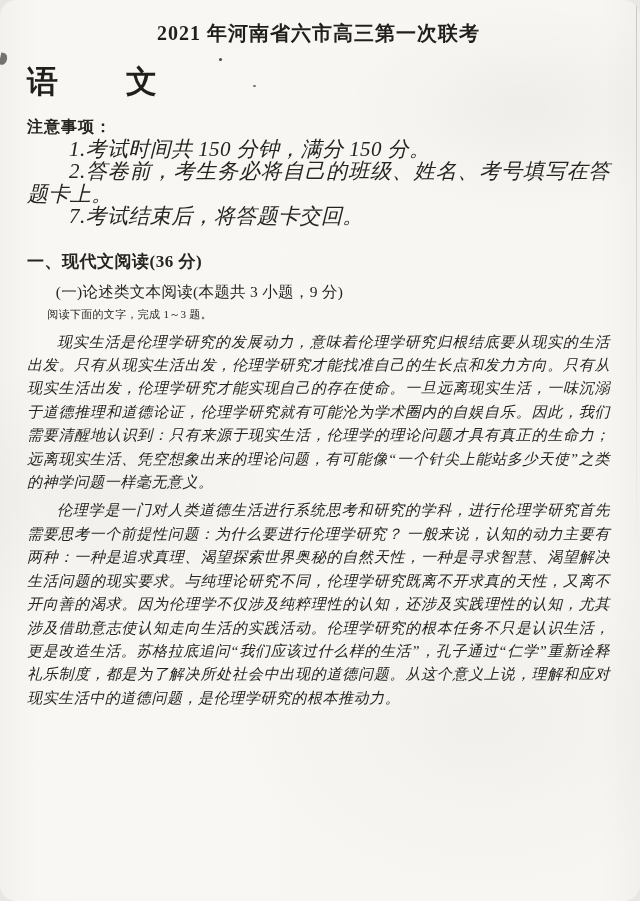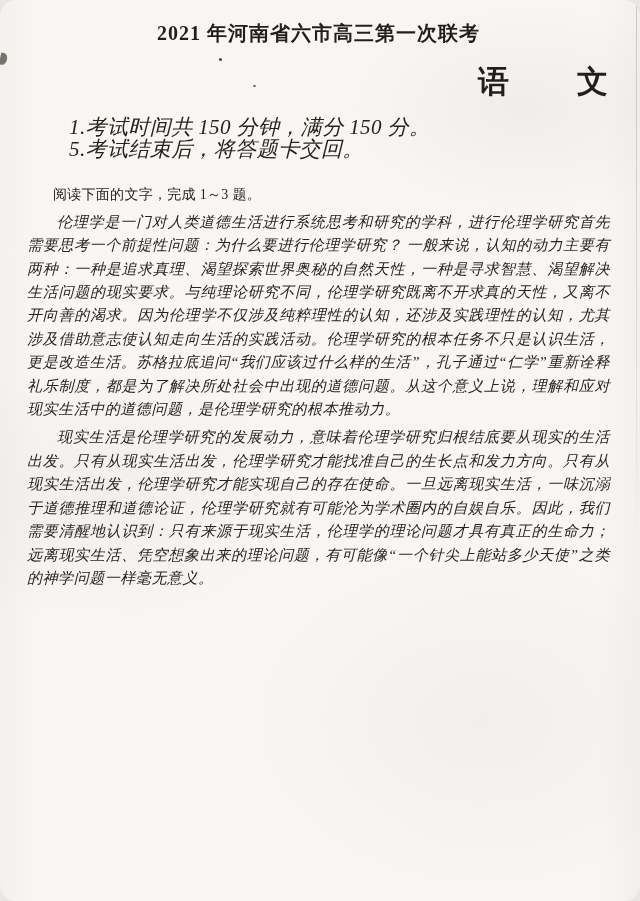--- a/index.html
+++ b/index.html
@@ -24,21 +24,21 @@
 
   .exam-title {
     text-align: center;
     font-size: 20px;
     font-weight: bold;
     letter-spacing: 1px;
     color: #211f1b;
   }
   .exam-subject {
     margin-top: 14px;
-    text-align: right;
+    text-align: left;
     font-size: 31px;
     font-weight: bold;
     letter-spacing: 2px;
     color: #211f1b;
     white-space: pre;
   }
 
   .notice { margin-top: 13px; }
   .notice-heading {
     font-size: 16px;
@@ -63,21 +63,21 @@
     letter-spacing: 0.5px;
   }
   .section-sub {
     margin-top: 6px;
     font-size: 15.5px;
     line-height: 23px;
     text-indent: 1.85em;
     letter-spacing: 0.3px;
   }
   .section-instruction {
-    font-size: 14px;
+    font-size: 11px;
     line-height: 23px;
     text-indent: 1.85em;
     letter-spacing: 0.3px;
   }
 
   .passage { margin-top: 5px; }
   .passage p {
     font-size: 15px;
     line-height: 23.4px;
     text-indent: 2em;
@@ -123,27 +123,31 @@
   <div class="artifact-dot-1"></div>
   <div class="artifact-dot-2"></div>
 
   <div class="content">
 
     <div class="exam-title">2021 年河南省六市高三第一次联考</div>
 
     <div class="exam-subject">语　　文</div>
 
     <div class="notice">
+      <div class="notice-heading">注意事项：</div>
       <p class="notice-item">1.考试时间共 150 分钟，满分 150 分。</p>
-      <p class="notice-item">5.考试结束后，将答题卡交回。</p>
+      <p class="notice-item">2.答卷前，考生务必将自己的班级、姓名、考号填写在答题卡上。</p>
+      <p class="notice-item">7.考试结束后，将答题卡交回。</p>
     </div>
 
     <div class="section">
+      <div class="section-heading">一、现代文阅读(36 分)</div>
+      <div class="section-sub">(一)论述类文本阅读(本题共 3 小题，9 分)</div>
       <div class="section-instruction">阅读下面的文字，完成 1～3 题。</div>
 
       <div class="passage">
+        <p>现实生活是伦理学研究的发展动力，意味着伦理学研究归根结底要从现实的生活出发。只有从现实生活出发，伦理学研究才能找准自己的生长点和发力方向。只有从现实生活出发，伦理学研究才能实现自己的存在使命。一旦远离现实生活，一味沉溺于道德推理和道德论证，伦理学研究就有可能沦为学术圈内的自娱自乐。因此，我们需要清醒地认识到：只有来源于现实生活，伦理学的理论问题才具有真正的生命力；远离现实生活、凭空想象出来的理论问题，有可能像“一个针尖上能站多少天使”之类的神学问题一样毫无意义。</p>
         <p>伦理学是一门对人类道德生活进行系统思考和研究的学科，进行伦理学研究首先需要思考一个前提性问题：为什么要进行伦理学研究？ 一般来说，认知的动力主要有两种：一种是追求真理、渴望探索世界奥秘的自然天性，一种是寻求智慧、渴望解决生活问题的现实要求。与纯理论研究不同，伦理学研究既离不开求真的天性，又离不开向善的渴求。因为伦理学不仅涉及纯粹理性的认知，还涉及实践理性的认知，尤其涉及借助意志使认知走向生活的实践活动。伦理学研究的根本任务不只是认识生活，更是改造生活。苏格拉底追问“我们应该过什么样的生活”，孔子通过“仁学”重新诠释礼乐制度，都是为了解决所处社会中出现的道德问题。从这个意义上说，理解和应对现实生活中的道德问题，是伦理学研究的根本推动力。</p>
-        <p>现实生活是伦理学研究的发展动力，意味着伦理学研究归根结底要从现实的生活出发。只有从现实生活出发，伦理学研究才能找准自己的生长点和发力方向。只有从现实生活出发，伦理学研究才能实现自己的存在使命。一旦远离现实生活，一味沉溺于道德推理和道德论证，伦理学研究就有可能沦为学术圈内的自娱自乐。因此，我们需要清醒地认识到：只有来源于现实生活，伦理学的理论问题才具有真正的生命力；远离现实生活、凭空想象出来的理论问题，有可能像“一个针尖上能站多少天使”之类的神学问题一样毫无意义。</p>
       </div>
     </div>
 
   </div>
 </div>
 
 </body></html>

